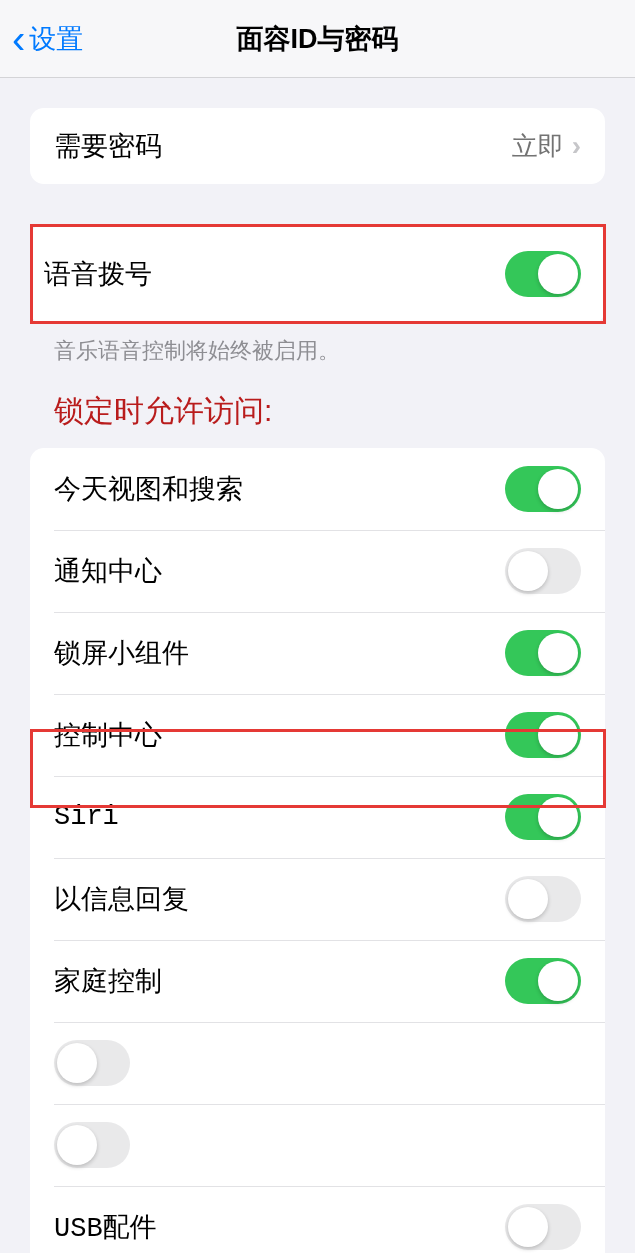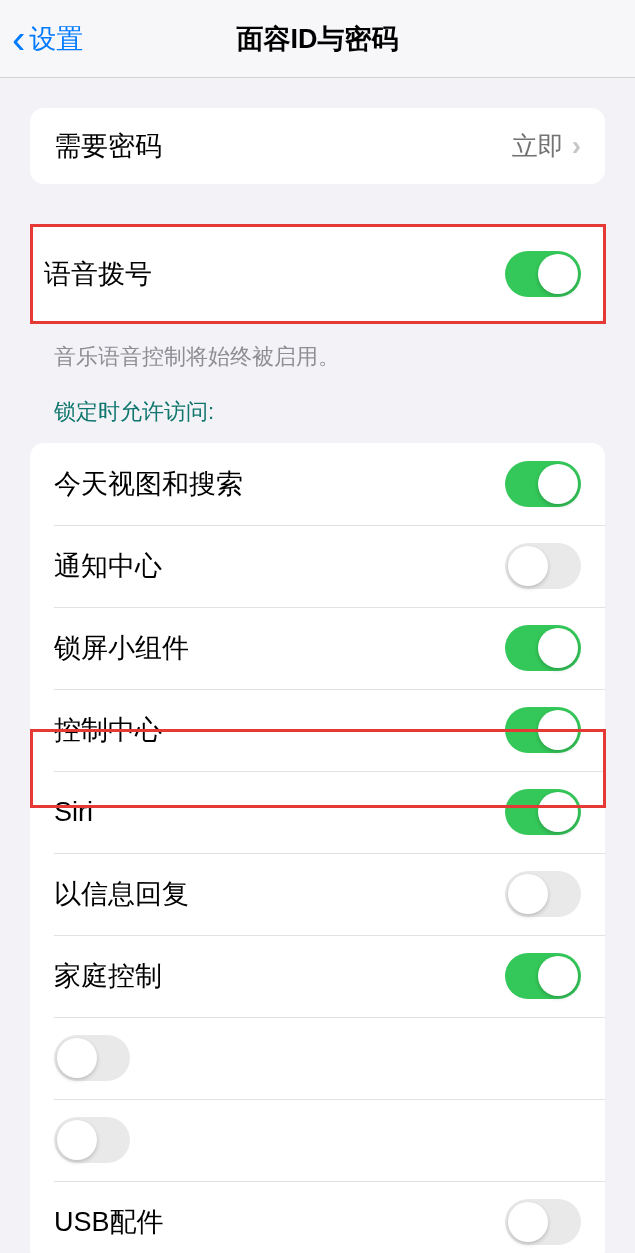--- a/index.html
+++ b/index.html
@@ -68,20 +68,21 @@
       content: "";
       position: absolute;
       left: 24px;
       right: 0;
       top: 0;
       height: 1px;
       background: #e2e2e5;
     }
     .row-label {
       flex: 1;
+      font-family: Liberation Mono, monospace;
     }
     .row-value {
       color: #737373;
       font-size: 26px;
       margin-right: 8px;
     }
     .chevron-right {
       color: #c6c6c9;
       font-size: 28px;
       font-weight: 600;
@@ -110,25 +111,25 @@
     }
     .toggle.on .knob {
       right: 3px;
     }
     .toggle.off .knob {
       left: 3px;
     }
     .footer-text {
       font-size: 22px;
       color: #8e8e93;
-      padding: 18px 24px 0;
+      padding: 12px 24px 0;
     }
     .header-text {
-      font-size: 22px;
-      color: #0f766e;
+      font-size: 30px;
+      color: #b91c1c;
       padding: 25px 24px 8px;
     }
     .highlight-box {
       position: absolute;
       border: 3px solid #e53935;
       pointer-events: none;
       z-index: 10;
     }
     .highlight-1 {
       left: 30px;

